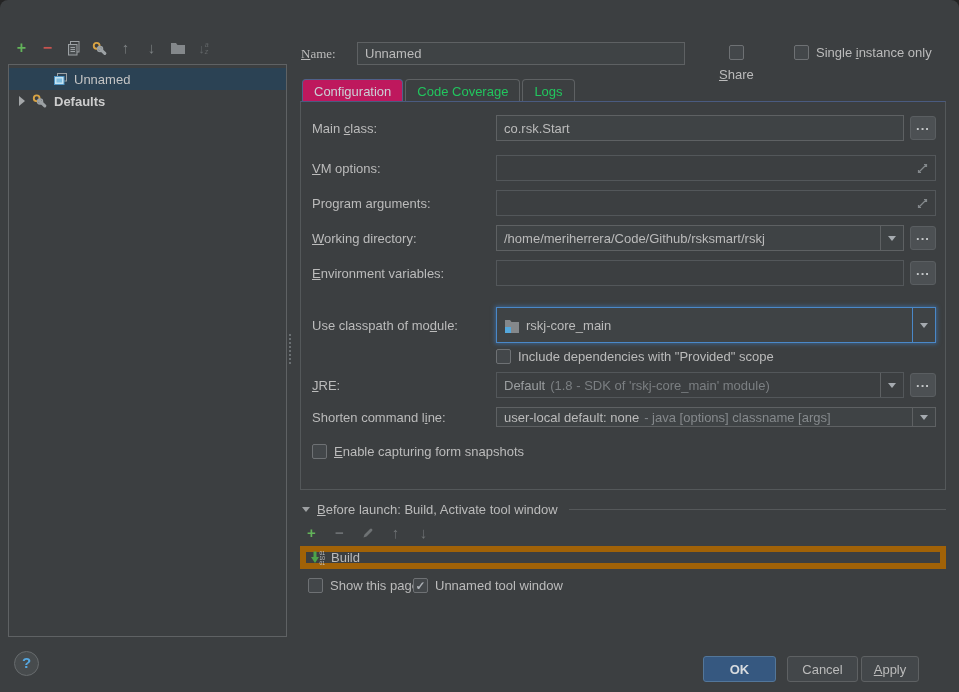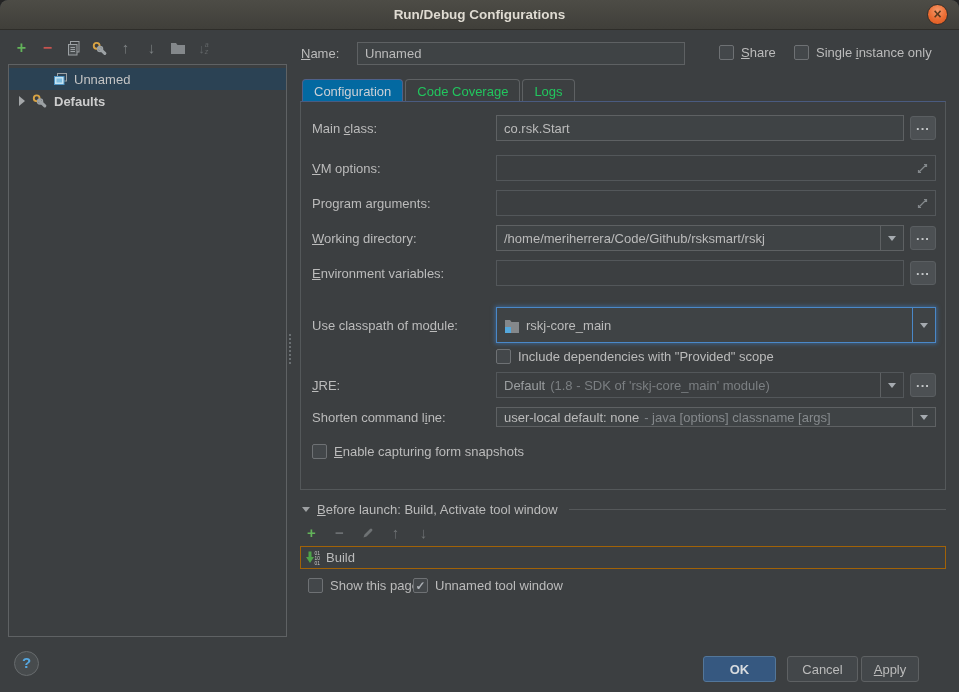--- a/index.html
+++ b/index.html
@@ -60,58 +60,52 @@
   .cb-row{display:flex;align-items:center;gap:7px;}
   .cb{width:15px;height:15px;flex:none;border:1px solid #6E7174;background:#43474A;border-radius:2px;
     box-sizing:border-box;display:flex;align-items:center;justify-content:center;cursor:pointer;}
   .cb .check{display:none;color:#ABB0B5;font-size:12px;font-weight:bold;line-height:12px;}
   .cb.checked .check{display:block;}
   .cb-label{color:#BBBBBB;}
   
   .tabs{position:absolute;left:302px;top:79px;display:flex;gap:2px;align-items:flex-end;}
   .tab{height:22px;padding:0 11px;display:flex;align-items:center;background:#3C3F41;
     border:1px solid #5E6163;border-bottom:none;border-radius:4px 4px 0 0;cursor:pointer;color:#22c55e;}
-  .tab.selected{background:#0369a1;border-color:#50618A;color:#CBD0D6;}
+  .tab.selected{background:#be185d;border-color:#50618A;color:#CBD0D6;}
   .tab-content{position:absolute;left:300px;top:101px;width:646px;height:389px;box-sizing:border-box;
     border:1px solid #54585A;border-top:1px solid #4A5B80;}
   .row{position:absolute;left:11px;right:9px;display:flex;align-items:center;}
   .row .lbl{width:184px;flex:none;}
   .row .field{flex:1;height:100%;}
   .spacer{width:184px;flex:none;}
   
   .before-launch{position:absolute;left:302px;top:502px;width:644px;display:flex;align-items:center;gap:7px;}
   .tri-sm{width:0;height:0;border-left:4px solid transparent;border-right:4px solid transparent;
     border-top:5px solid #9DA0A2;flex:none;cursor:pointer;}
   .hr-line{flex:1;height:1px;background:#55585A;margin-left:4px;}
   .mini-toolbar{position:absolute;left:303px;top:524px;display:flex;gap:11px;align-items:center;height:18px;}
   .mini-toolbar .glyph{font-size:15px;}
   .dimmed{color:#6E7274;}
   .task-list{position:absolute;left:300px;top:546px;width:646px;height:23px;box-sizing:border-box;
-    border:1px solid #a16207;background:#3C3F41;display:flex;align-items:center;padding:0 4px;gap:5px;}
+    border:6px solid #a16207;background:#3C3F41;display:flex;align-items:center;padding:0 4px;gap:5px;}
   
   .help-btn{position:absolute;left:14px;top:651px;width:25px;height:25px;border-radius:50%;
     background:#474B4D;border:1px solid #676B6D;box-sizing:border-box;text-align:center;
     line-height:22px;color:#55A7E0;font-weight:bold;font-size:15px;cursor:pointer;}
   .btn{position:absolute;top:656px;height:26px;box-sizing:border-box;display:flex;align-items:center;
     justify-content:center;border-radius:3px;border:1px solid #5E6163;background:#43474A;
     color:#BBBBBB;cursor:pointer;}
   .btn.primary{background:#365880;border-color:#537699;color:#D8DBDE;font-weight:bold;}
   .splitter-dots{position:absolute;left:289px;top:334px;height:30px;width:0;border-left:2px dotted #6A6F72;}
 </style>
 </head>
 <body>
 
 <div class="window">
 
-  <div class="titlebar">
-    <div class="title">Run/Debug Configurations</div>
-    <div class="close-btn">
-      <span>×</span>
-    </div>
-  </div>
 
   <div class="left-toolbar">
     <div class="tbtn">
       <span class="glyph plus">+</span>
     </div>
     <div class="tbtn">
       <span class="glyph minus">−</span>
     </div>
     <div class="tbtn">
       <svg width="16" height="16" viewBox="0 0 16 16">
@@ -164,25 +158,25 @@
         <circle cx="6" cy="5.6" r="3.1" fill="none" stroke="#D9A343" stroke-width="2"></circle>
         <path d="M9 8.4 L14.6 13.6" stroke="#9CA1A4" stroke-width="3.4" stroke-linecap="round"></path>
         <circle cx="9.6" cy="9" r="2.6" fill="none" stroke="#9CA1A4" stroke-width="1.6"></circle>
       </svg>
       <span class="tree-label bold">Defaults</span>
     </div>
   </div>
 
   <div class="splitter-dots"></div>
 
-  <span class="form-label abs" style="left:301px;top:46px;"><span></span><span class="mn">N</span><span>ame:</span></span>
+  <span class="form-label abs" style="left:301px;top:46px;font-family:Liberation Serif, serif;"><span></span><span class="mn">N</span><span>ame:</span></span>
   <div class="field abs" style="left:357px;top:42px;width:328px;height:23px;">
     <span class="val">Unnamed</span>
   </div>
-  <div class="cb-row abs" style="left:719px;top:45px;">
+  <div class="cb-row abs" style="left:719px;top:45px;flex-direction:column;">
     <span class="cb">
       
     </span>
     <span class="cb-label"><span></span><span class="mn">S</span><span>hare</span></span>
   </div>
   <div class="cb-row abs" style="left:794px;top:45px;">
     <span class="cb">
       
     </span>
     <span class="cb-label"><span>Single </span><span class="mn">i</span><span>nstance only</span></span>

